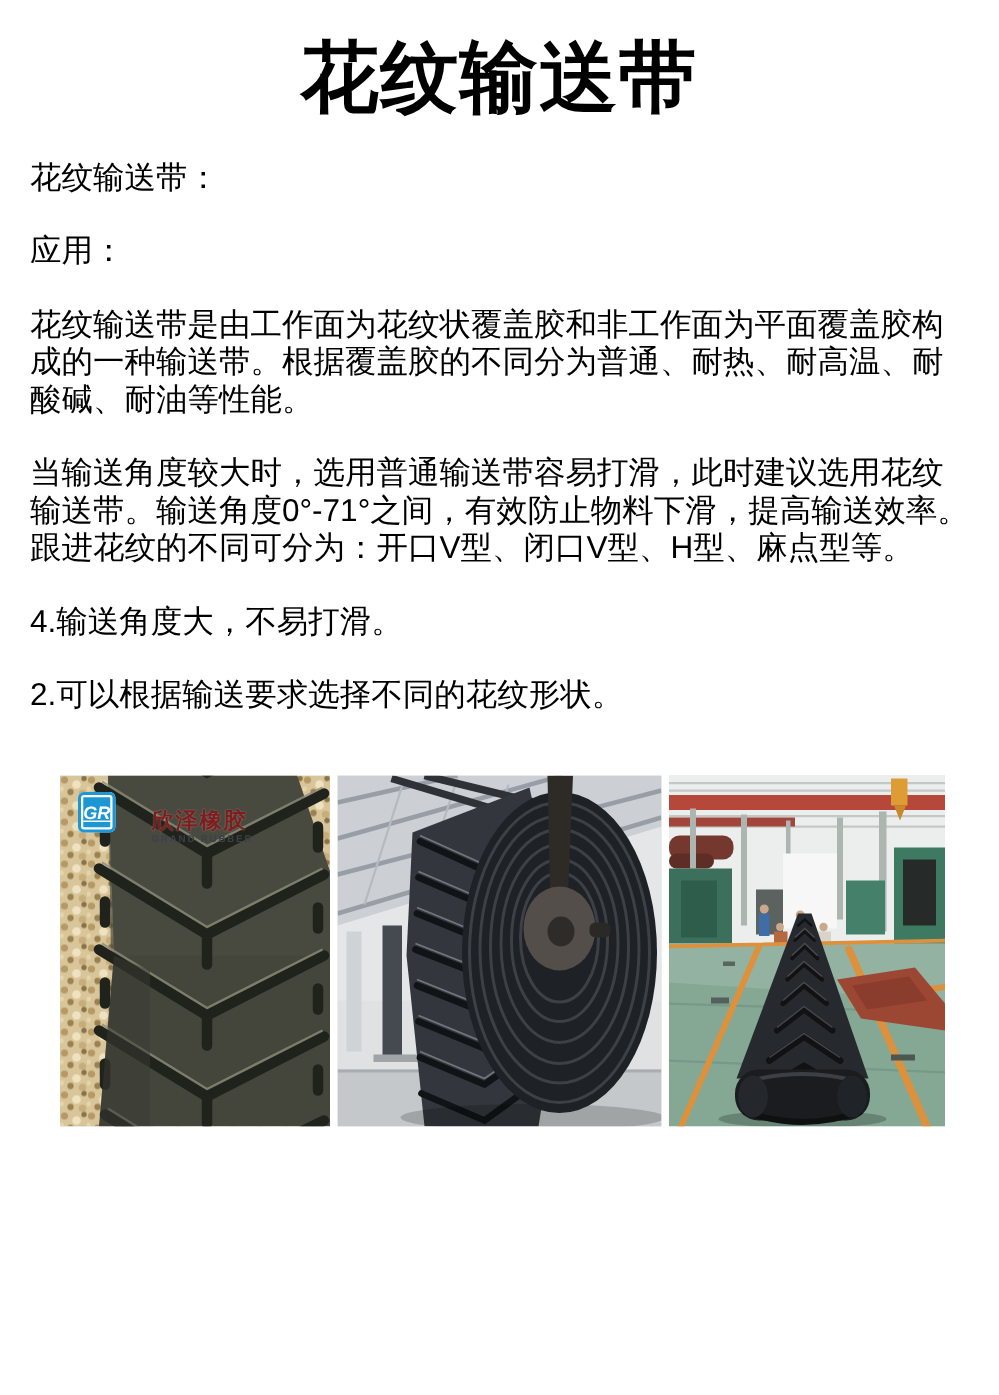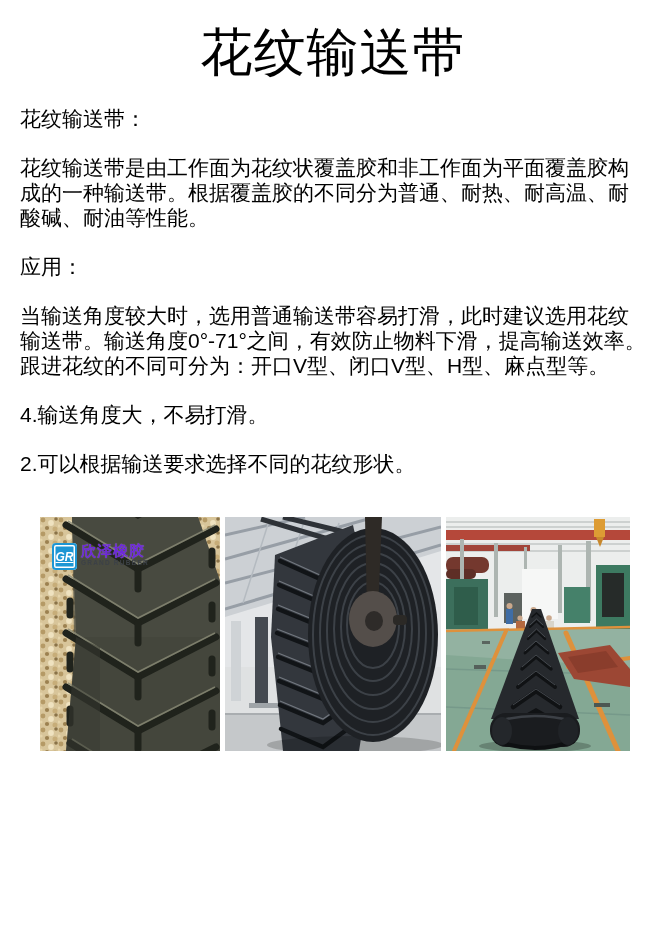--- a/index.html
+++ b/index.html
@@ -7,21 +7,21 @@
     width:666px;height:930px;overflow:hidden;
     font-family:"Liberation Sans","DejaVu Sans",sans-serif;
     color:#000;
   }
   .page{width:666px;height:930px;position:relative;background:#fff;}
   .page-title{
     margin:22px 36px 0 36px;
     text-align:center;
     font-size:52px;
     line-height:60px;
-    font-weight:400;
+    font-weight:700;
     letter-spacing:1px;
   }
   .content{padding:0 20px;}
   .content p{
     font-size:21px;
     line-height:25px;
     margin:24px 0;
     text-align:left;
     word-break:break-all;
   }
@@ -37,57 +37,58 @@
     overflow:hidden;
     flex:0 0 auto;
     background:#ddd;
   }
   .photo-1{width:180px;}
   .photo-2{width:216px;margin-left:1px;}
   .photo-3{width:184px;margin-left:1px;}
   .photo svg{display:block;width:100%;height:100%;}
   
   .logo-overlay{
-    position:absolute;top:26px;left:12px;
-    display:flex;align-items:flex-start;
+    position:absolute;top:11px;left:12px;
+    display:flex;align-items:flex-start;gap:20px;
   }
   .logo-mark{
     width:25px;height:27px;
     background:#1d96d4;
     border-radius:4px;
     display:flex;align-items:center;justify-content:center;
     box-shadow:inset 0 0 0 2px #1d96d4, inset 0 0 0 3.5px #ffffff;
   }
   .logo-mark span{
     color:#fff;font-weight:700;font-style:italic;
     font-size:12px;letter-spacing:0;
     text-decoration:underline;
   }
   .logo-text{margin-left:4px;line-height:1;}
   .logo-cn{
-    color:#6d28d9;font-size:15px;font-weight:700;
+    color:#7f1d1d;font-size:15px;font-weight:700;
     letter-spacing:1px;white-space:nowrap;
     text-shadow:0 0 1px rgba(255,255,255,.4);
+    margin-top:12px;
   }
   .logo-en{
     color:#3c4147;font-size:6.5px;font-weight:700;
     letter-spacing:1.2px;margin-top:2px;white-space:nowrap;
   }
 </style>
 </head>
 <body>
 
 <div class="page">
 
   <h1 class="page-title">花纹输送带</h1>
 
   <div class="content">
     <p>花纹输送带：</p>
+    <p>应用：</p>
     <p>花纹输送带是由工作面为花纹状覆盖胶和非工作面为平面覆盖胶构成的一种输送带。根据覆盖胶的不同分为普通、耐热、耐高温、耐酸碱、耐油等性能。</p>
-    <p>应用：</p>
     <p>当输送角度较大时，选用普通输送带容易打滑，此时建议选用花纹输送带。输送角度0°-71°之间，有效防止物料下滑，提高输送效率。跟进花纹的不同可分为：开口V型、闭口V型、H型、麻点型等。</p>
     <p>4.输送角度大，不易打滑。</p>
     <p>2.可以根据输送要求选择不同的花纹形状。</p>
   </div>
 
   <div class="photo-row">
 
     <figure class="photo photo-1">
       <svg viewBox="0 0 180 234">
         <defs>

